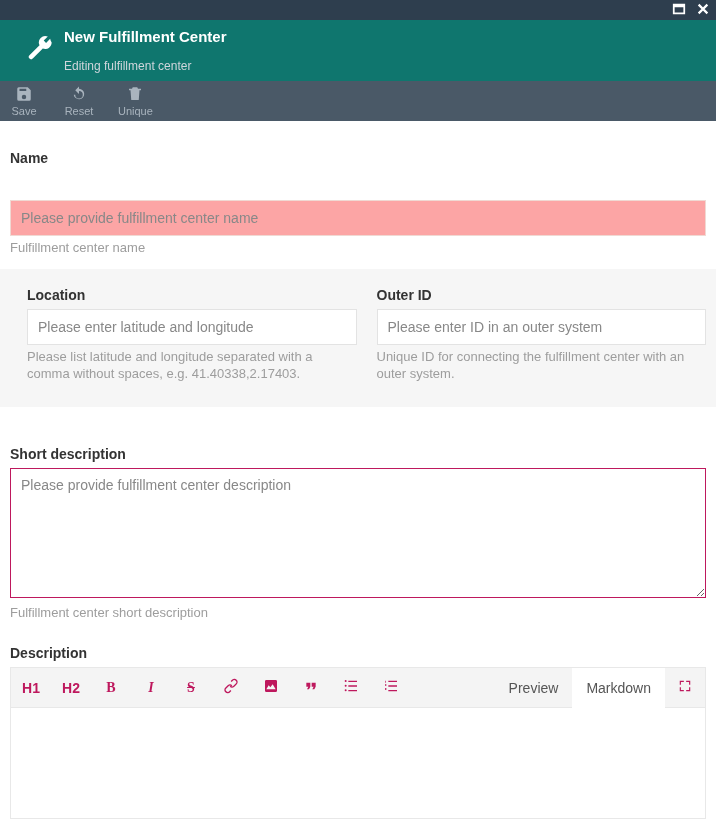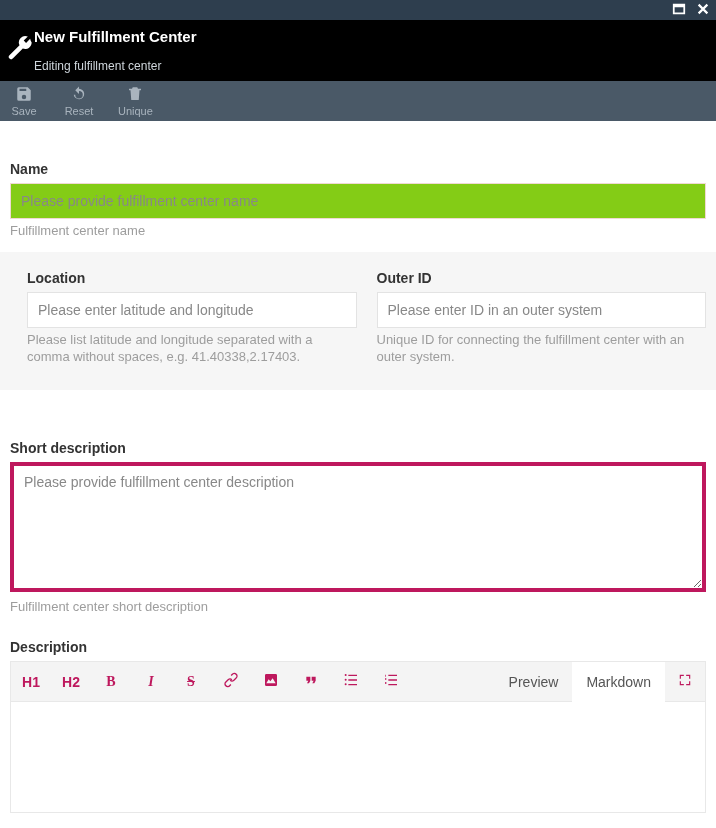--- a/index.html
+++ b/index.html
@@ -1,36 +1,36 @@
 <!DOCTYPE html>
 <html><head>
 <meta charset="utf-8">
 <style>
   * { box-sizing: border-box; margin: 0; padding: 0; }
   html, body { width: 716px; font-family: -apple-system, BlinkMacSystemFont, "Segoe UI", Arial, sans-serif; font-size: 14px; color: #333; background: #fff; }
   .titlebar { background: #2e3e4e; height: 20px; display: flex; justify-content: flex-end; align-items: center; padding: 0 6px; gap: 10px; }
   .titlebar svg { width: 14px; height: 14px; }
-  .header { background: #000000; color: #fff; padding: 8px 6px; display: flex; align-items: center; gap: 0; }
+  .header { background: #0f766e; color: #fff; padding: 8px 26px; display: flex; align-items: center; gap: 10px; }
   .header-title { font-size: 15px; font-weight: 600; }
   .header-sub { font-size: 12px; color: #cfd6dc; margin-top: 14px; }
   .toolbar { background: #4a5967; padding: 4px 8px 4px 8px; display: flex; gap: 23px; }
   .tool { text-align: center; color: #a9b4be; font-size: 11px; cursor: pointer; min-width: 32px; }
   .tool svg { display: block; margin: 0 auto 2px auto; width: 18px; height: 18px; }
-  .content { padding: 26px 10px 0 10px; }
+  .content { padding: 15px 10px 0 10px; }
   .field-label { font-weight: 700; color: #333; margin-bottom: 6px; font-size: 14px; }
   .field-input { width: 100%; border: 1px solid #e3e3e3; padding: 9px 10px; font-size: 14px; color: #333; background: #fff; }
-  .field-input.err { background: #84cc16; border-color: #f0d9d3; }
+  .field-input.err { background: #fca5a5; border-color: #f0d9d3; margin-top: 28px; }
   .field-input::placeholder { color: #888; }
   .hint { color: #9d9d9d; font-size: 13px; margin-top: 3px; line-height: 1.35; }
   .row { display: flex; gap: 20px; }
   .col { flex: 1; min-width: 0; }
   .section-gray { background: #f6f6f6; padding: 18px 10px 24px 27px; }
   .address-box { border: 1px solid #e6e6e6; background: #fcfdfd; width: 228px; height: 110px; display: flex; align-items: center; justify-content: center; }
   .address-text { color: #3498db; font-size: 20px; }
-  .shortdesc { width: 100%; height: 130px; border: 4px solid #be185d; padding: 8px 10px; font-size: 14px; font-family: inherit; resize: both; color: #333; }
+  .shortdesc { width: 100%; height: 130px; border: 1px solid #be185d; padding: 8px 10px; font-size: 14px; font-family: inherit; resize: both; color: #333; }
   .editor { border: 1px solid #e8e8e8; }
   .editor-toolbar { background: #f4f4f4; border-bottom: 1px solid #e8e8e8; display: flex; align-items: center; height: 40px; }
   .edbtn { width: 40px; height: 40px; display: flex; align-items: center; justify-content: center; color: #be185d; cursor: pointer; font-size: 14px; font-weight: 600; }
   .edbtn.txt { font-family: Georgia, serif; font-weight: 700; }
   .heading-btn { font-family: Arial, sans-serif; font-weight: 700; font-size: 14px; }
   .spacer { flex: 1; }
   .modebtn { padding: 0 14px; height: 40px; display: flex; align-items: center; font-size: 14px; color: #555; cursor: pointer; }
   .modebtn.active { background: #fff; }
   .editor-body { height: 110px; background: #fff; }
   svg { fill: currentColor; }

